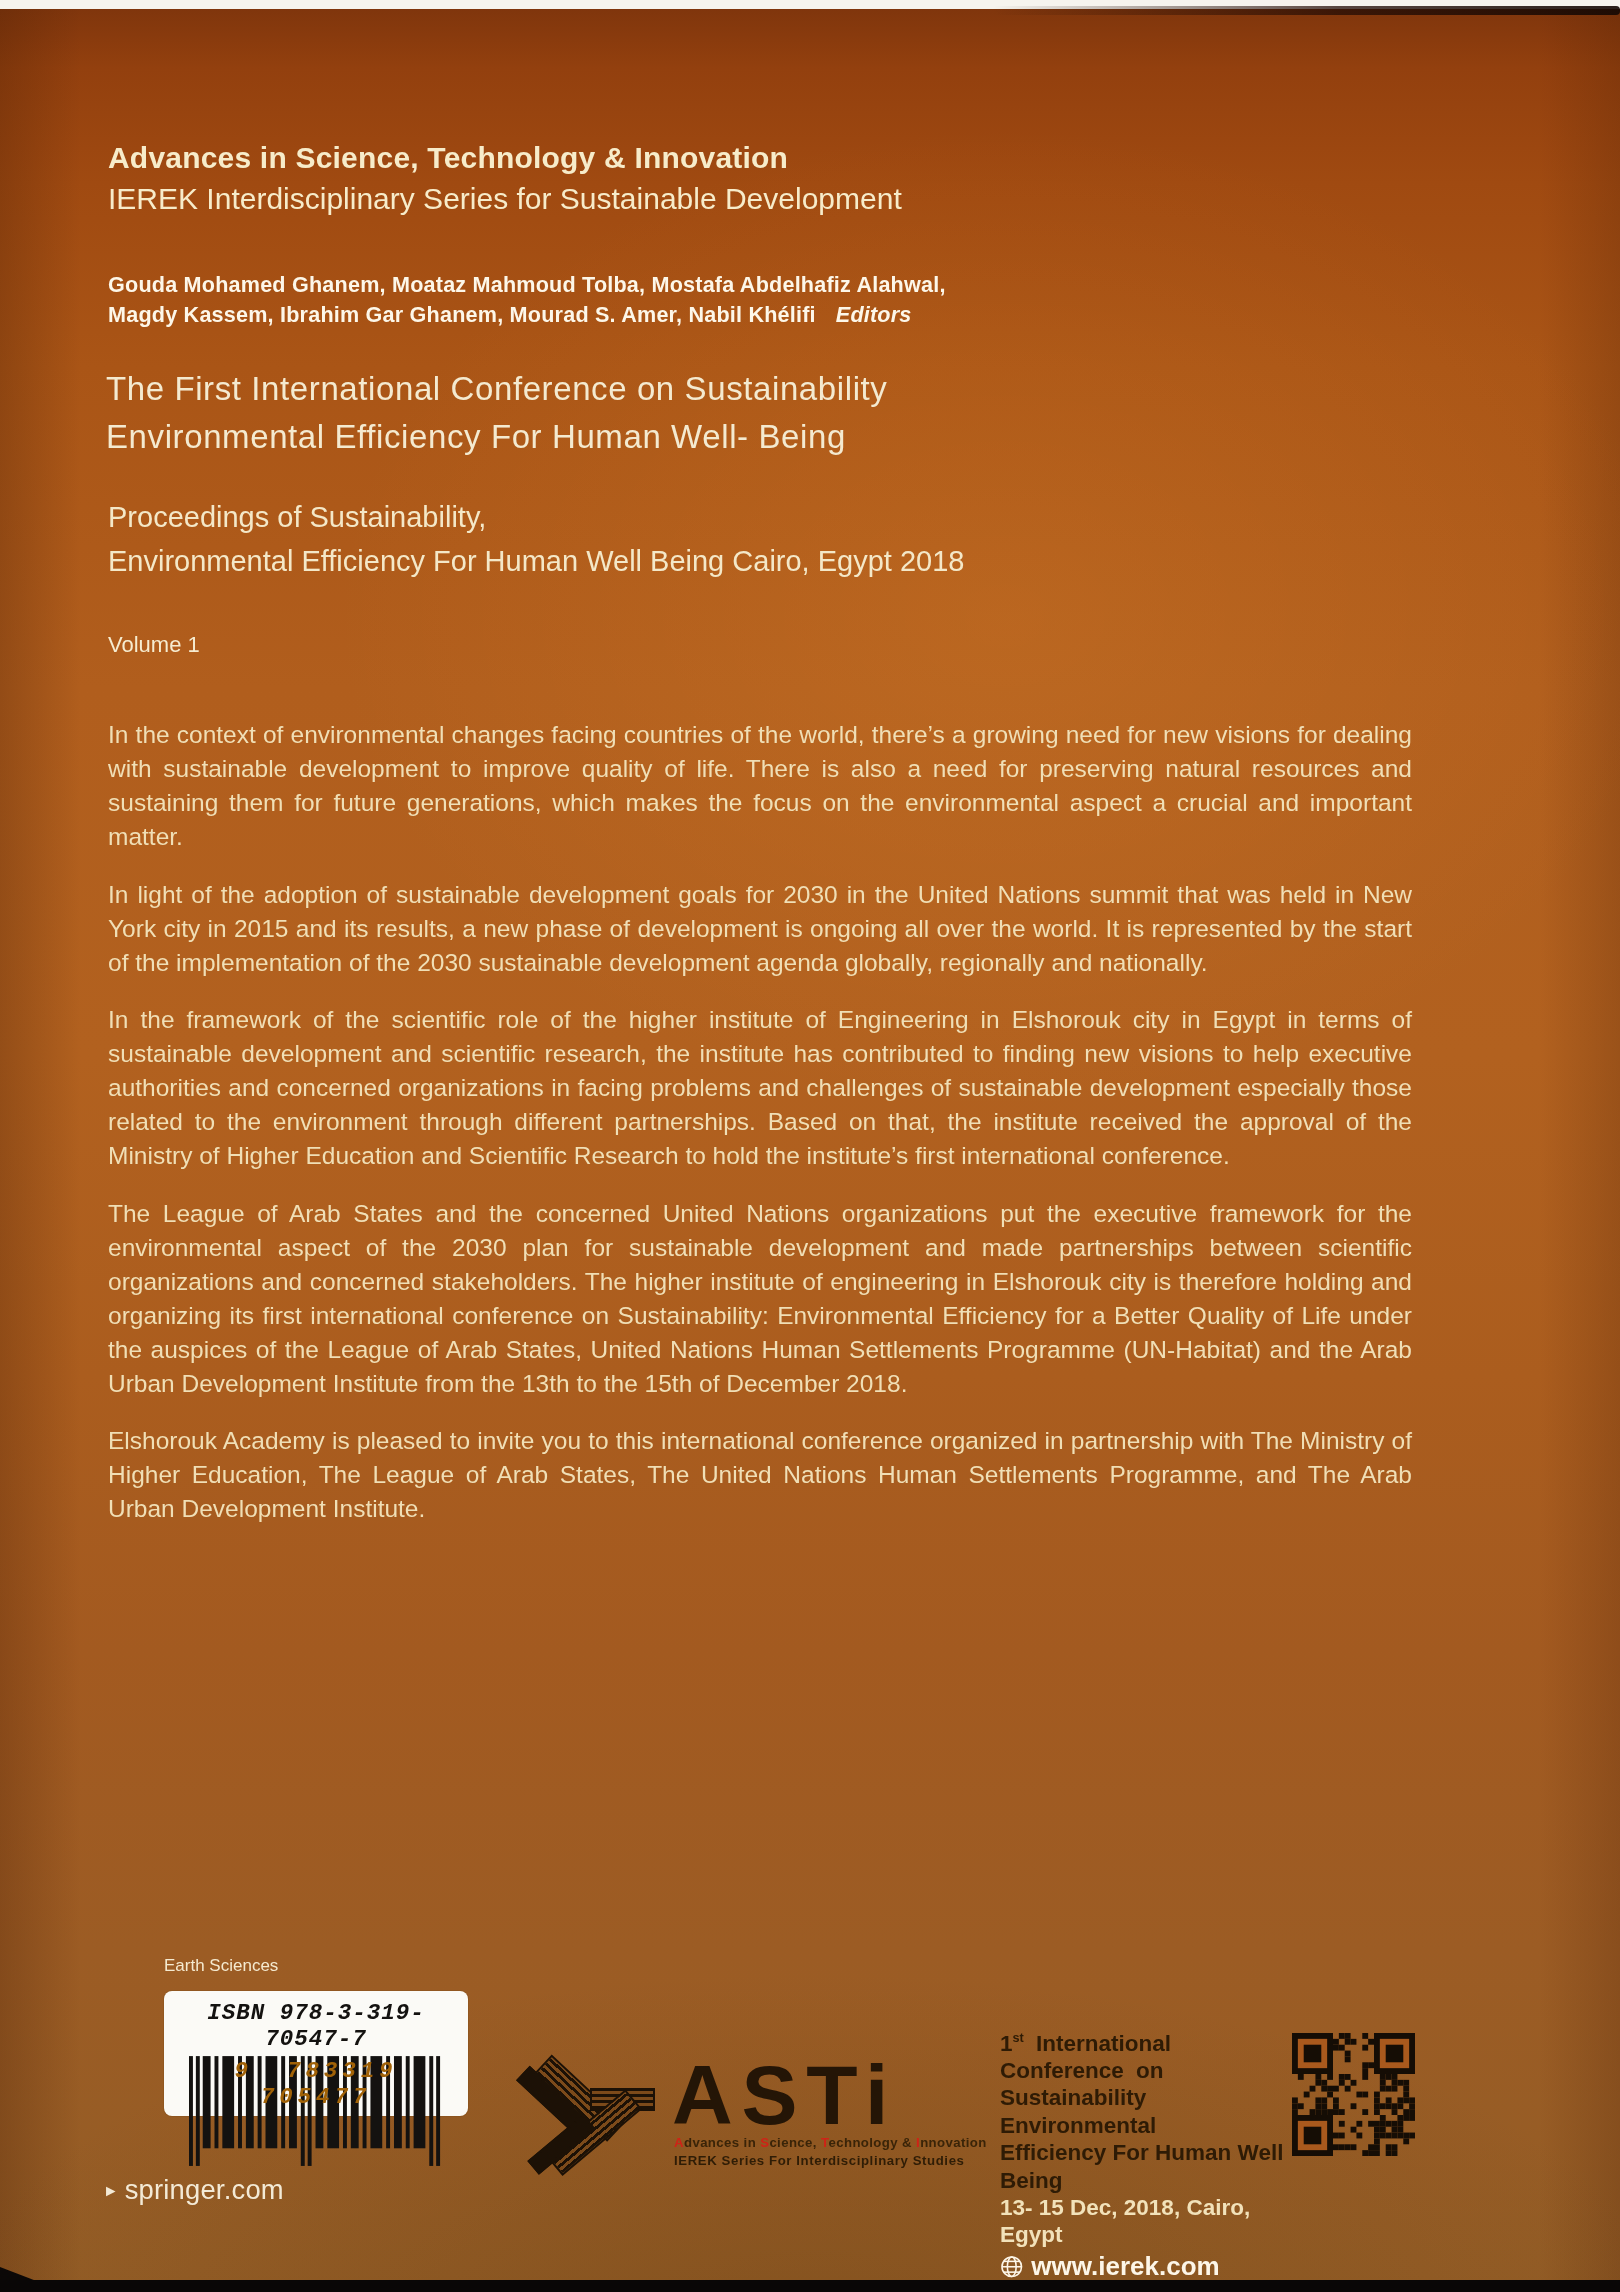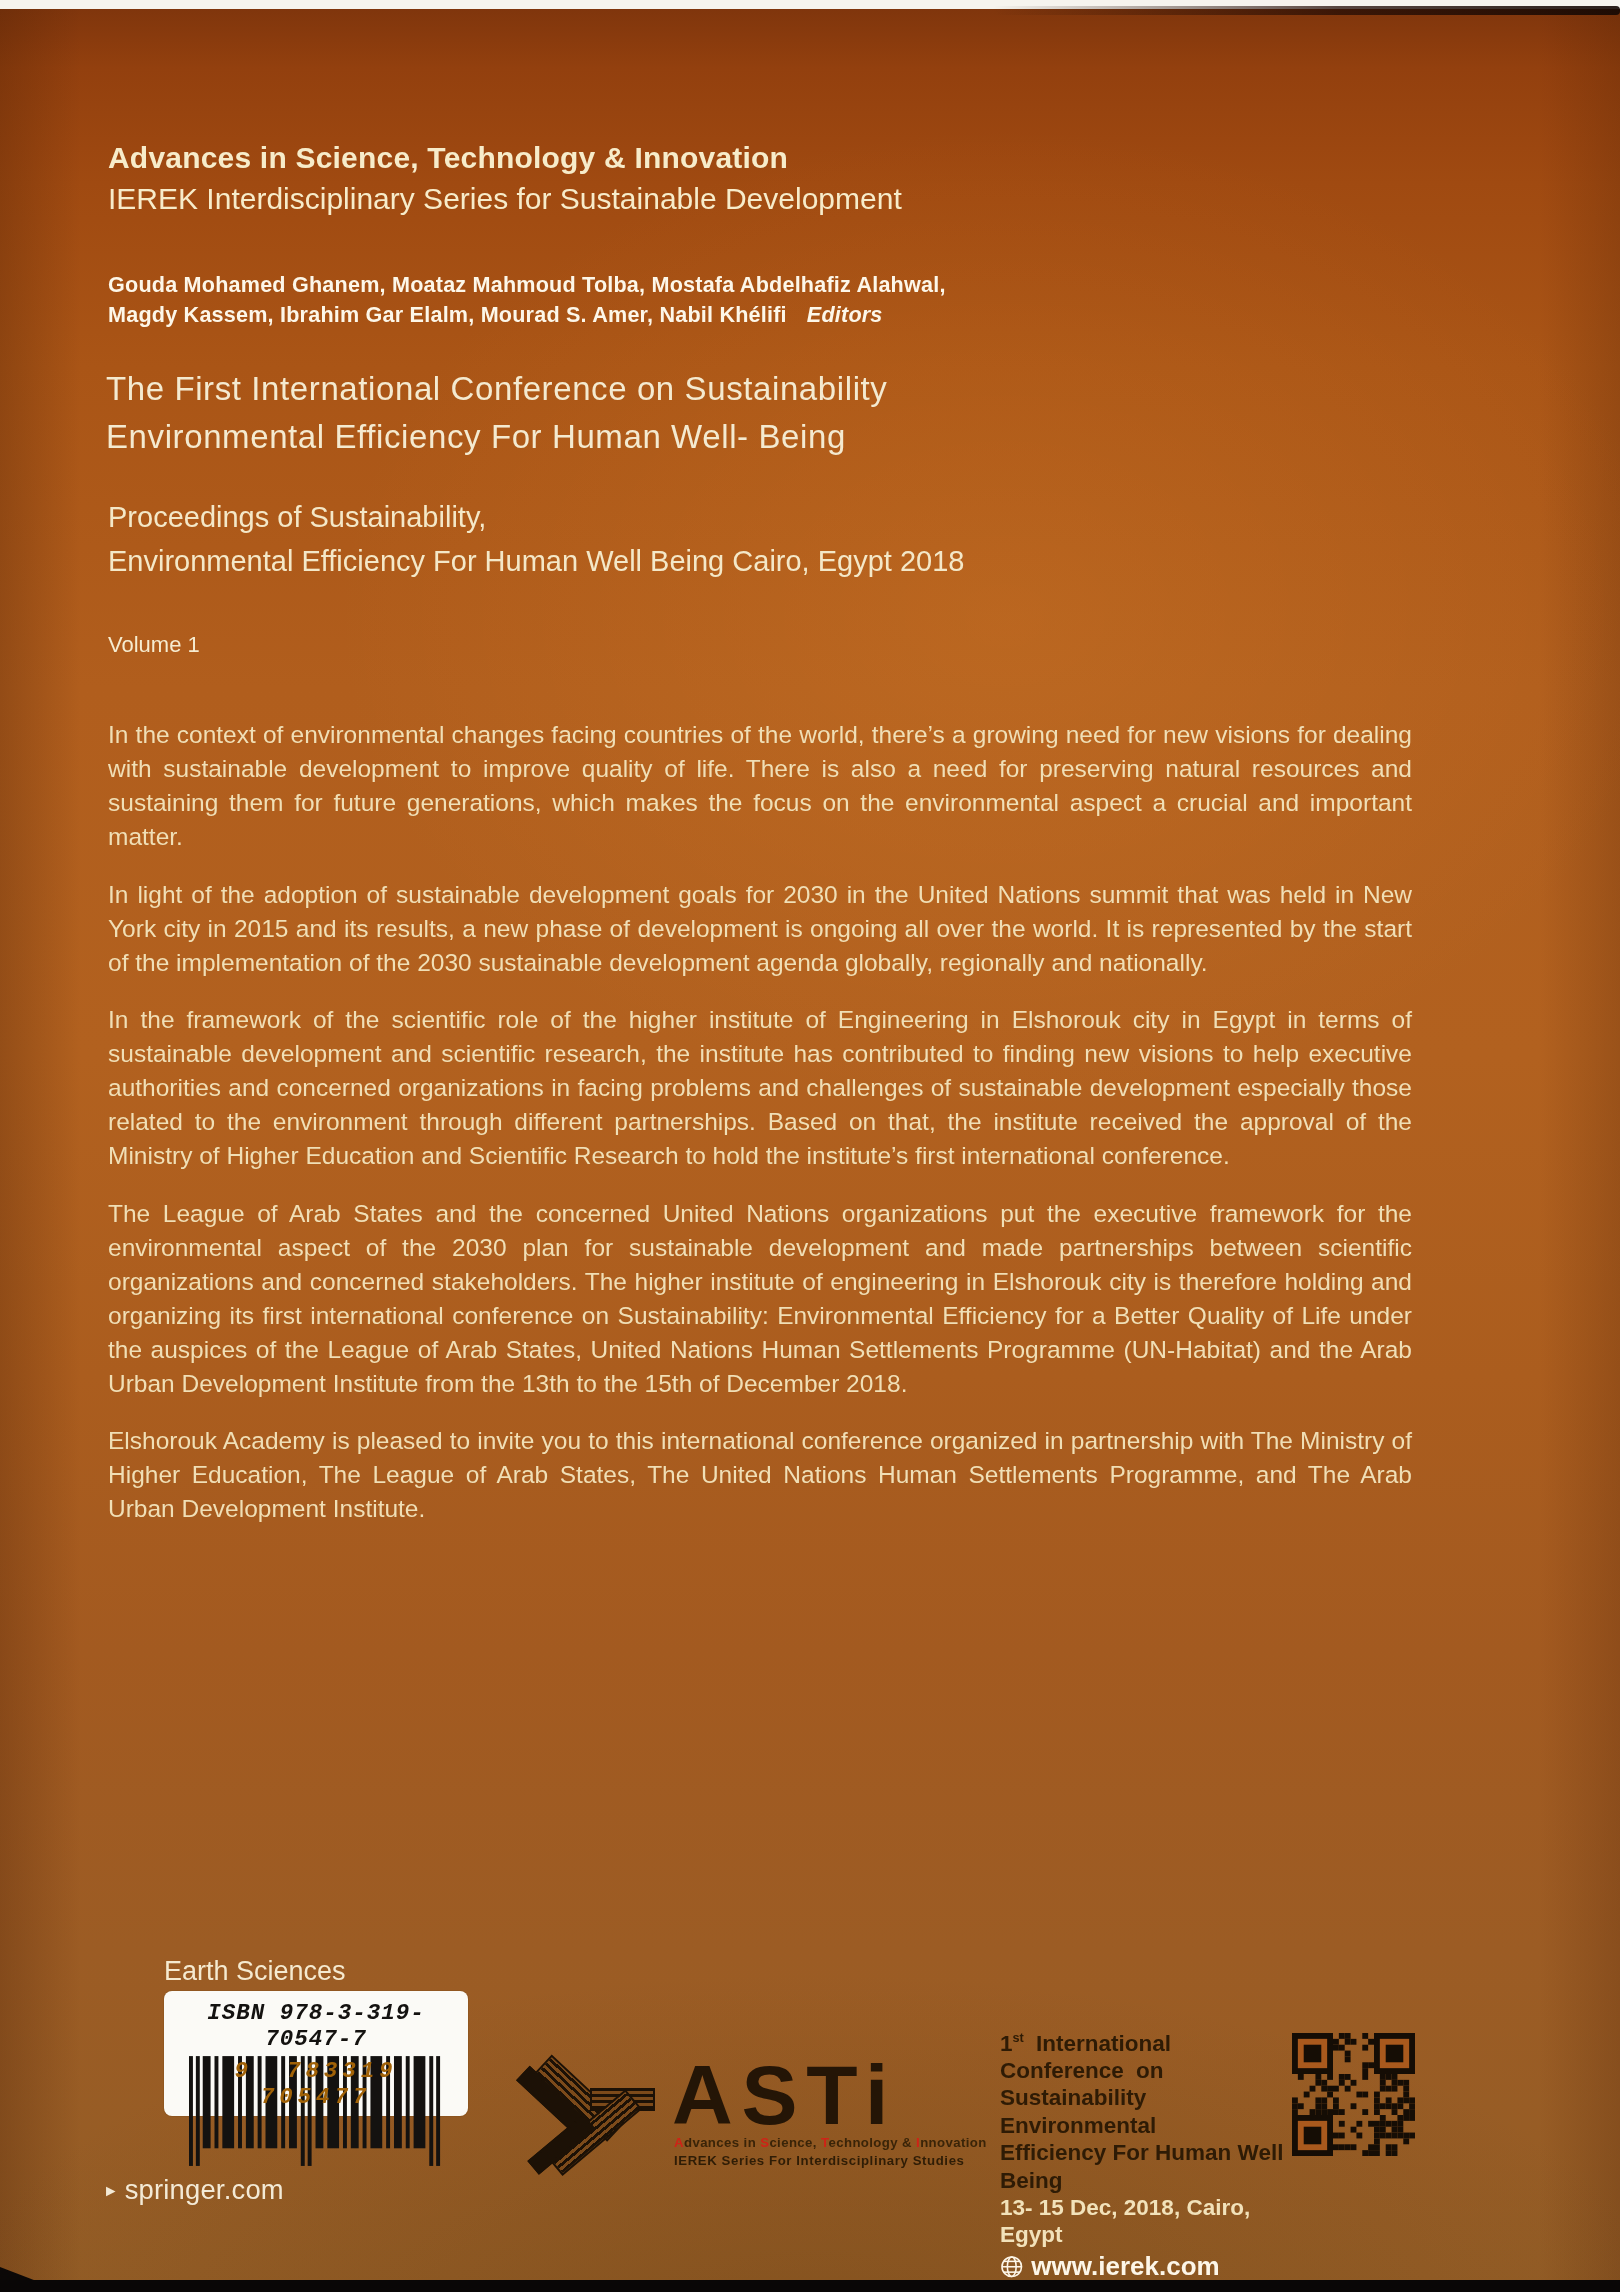--- a/index.html
+++ b/index.html
@@ -38,21 +38,21 @@
 
   .subtitle{position:absolute;left:108px;top:495px;color:#f4e8c8;font-size:29px;font-weight:normal;line-height:44px;}
 
   .volume{position:absolute;left:108px;top:632px;color:#f6ecd0;font-size:22px;}
 
   .blurb{position:absolute;left:108px;top:718px;width:1304px;color:#f0dfb6;
     font-size:24.5px;line-height:34px;text-align:justify;}
   .blurb p{margin:0 0 23.5px 0;}
 
   
-  .category{position:absolute;left:164px;top:1956px;color:#f5ead0;font-size:27px;text-align:center;}
+  .category{position:absolute;left:164px;top:1956px;color:#f5ead0;font-size:17px;text-align:center;}
   .isbn-box{position:absolute;left:164px;top:1991px;width:304px;height:125px;background:#fbfaf6;
     border-radius:8px;box-shadow:0 0 0 1px rgba(120,70,20,.25);font-style:italic;}
   .isbn-label{margin-top:8.8px;text-align:center;color:#141210;
     font-family:"Liberation Mono",monospace;font-weight:bold;font-size:22.5px;letter-spacing:1px;}
   .barcode{display:block;margin:3.9px auto 0 auto;}
   .isbn-digits{position:absolute;left:0;bottom:5.9px;width:100%;text-align:center;color:#a16207;
     font-family:"Liberation Mono",monospace;font-weight:bold;font-size:22.5px;letter-spacing:4.9px;word-spacing:15.7px;}
   .springer{position:absolute;left:103px;top:2174px;color:#f3ead6;font-size:27.4px;letter-spacing:0.2px;}
   .springer .arrow{font-size:15.7px;vertical-align:2.9px;margin-right:5.9px;}
 
@@ -85,21 +85,21 @@
   <div class="edge-top"></div>
   <div class="edge-top-smudge"></div>
 
   <header class="series">
     <div class="l1">Advances in Science, Technology &amp; Innovation</div>
     <div class="l2">IEREK Interdisciplinary Series for Sustainable Development</div>
   </header>
 
   <div class="editors">
     <div>Gouda Mohamed Ghanem, Moataz Mahmoud Tolba, Mostafa Abdelhafiz Alahwal,</div>
-    <div><span>Magdy Kassem, Ibrahim Gar Elalm, Mourad S. Amer, Nabil Khélifi</span><span class="label">Editors</span></div>
+    <div><span>Magdy Kassem, Ibrahim Gar Ghanem, Mourad S. Amer, Nabil Khélifi</span><span class="label">Editors</span></div>
   </div>
 
   <h1 class="book-title">
     <div>The First International Conference on Sustainability</div>
     <div>Environmental Efficiency For Human Well- Being</div>
   </h1>
 
   <div class="subtitle">
     <div>Proceedings of  Sustainability,</div>
     <div>Environmental Efficiency For Human Well Being Cairo, Egypt 2018</div>

